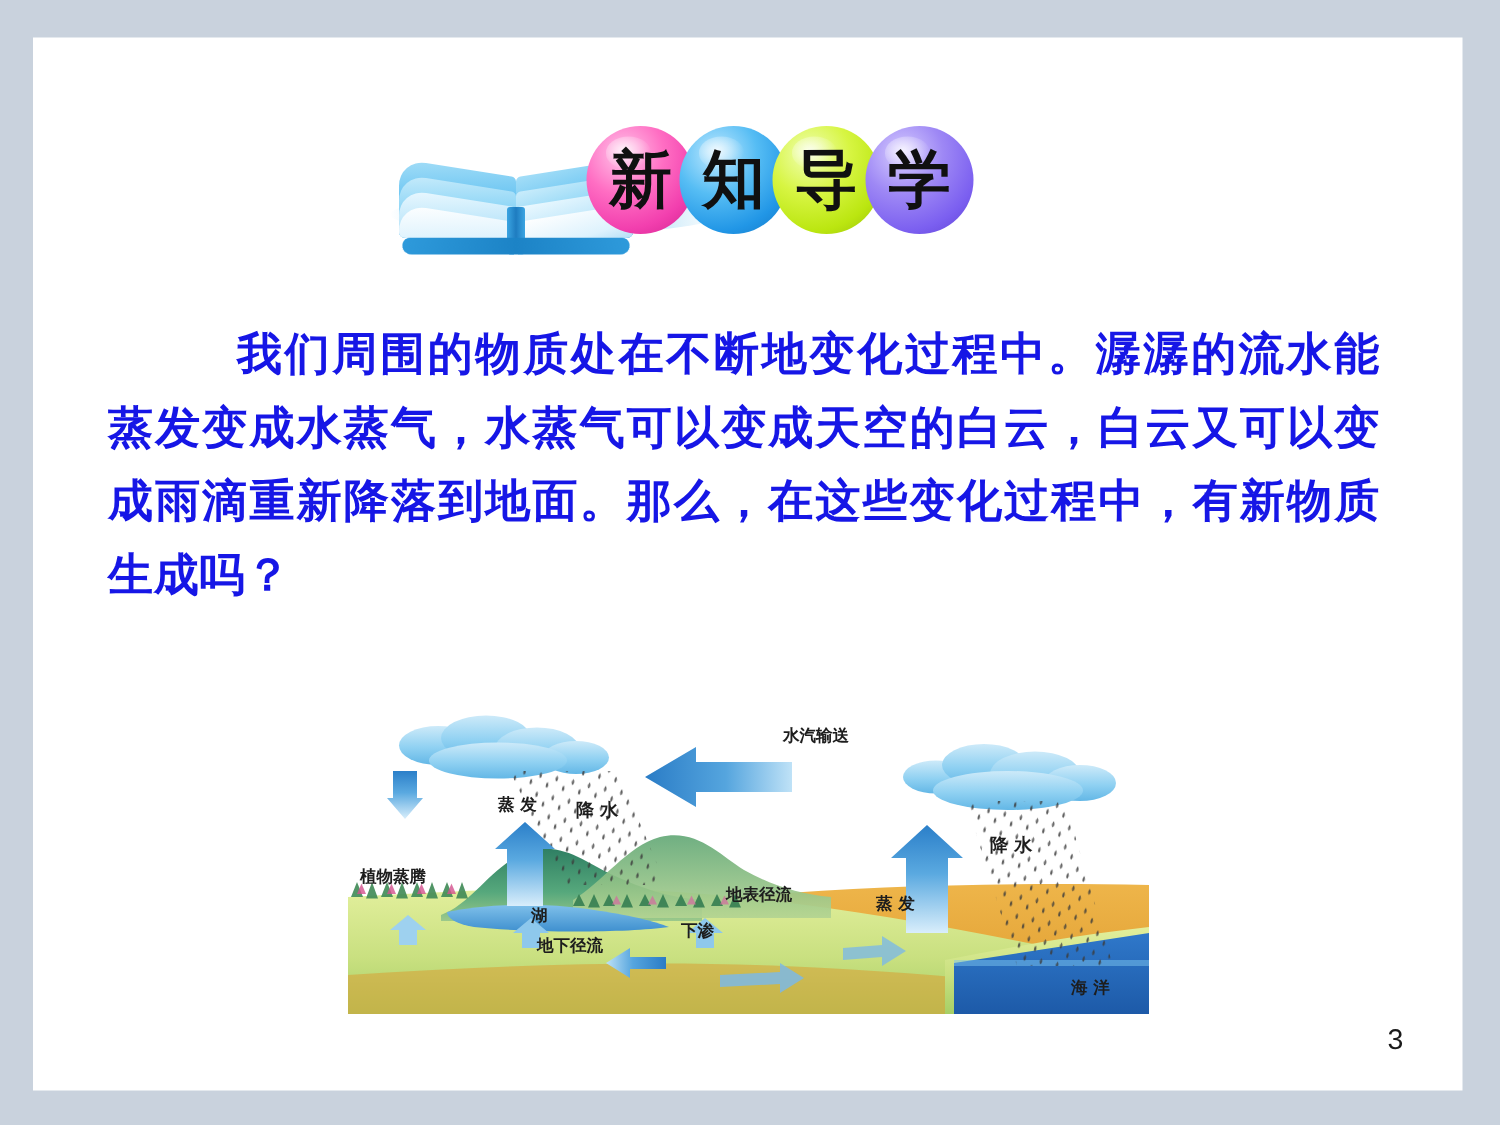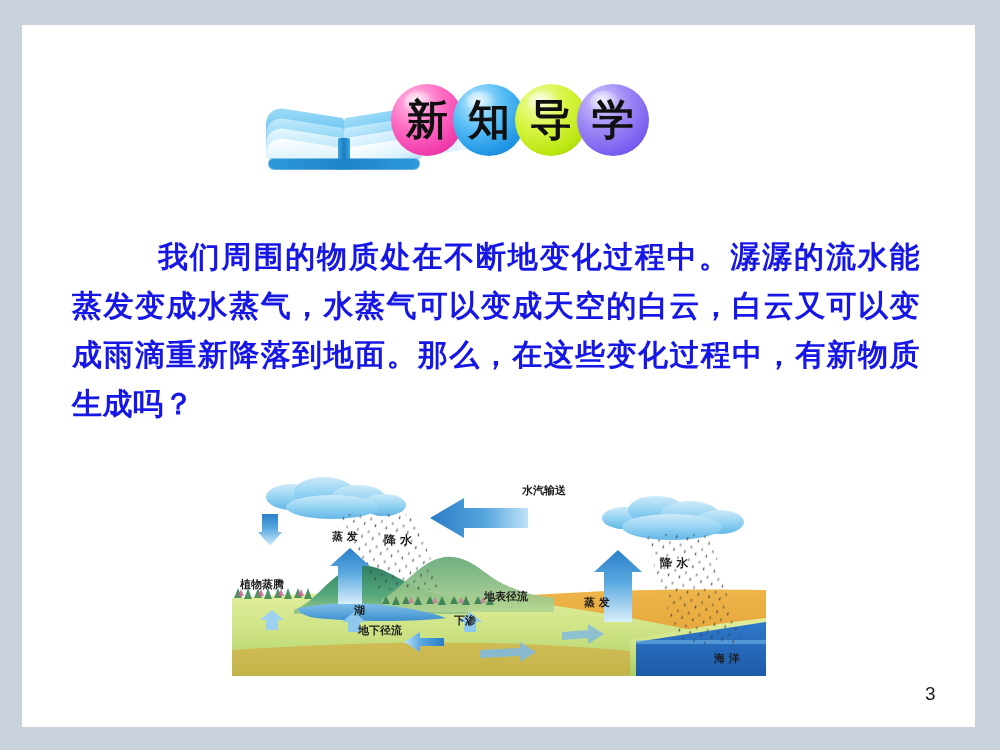--- a/index.html
+++ b/index.html
@@ -153,21 +153,20 @@
     top: 212px;
     width: 848px;
     color: #1616e6;
     font-family: "DejaVu Sans", "Liberation Sans", sans-serif;
     font-weight: 700;
     font-size: 30px;
     line-height: 49px;
     letter-spacing: 0.5px;
     text-indent: 86px;
     text-align: justify;
-    margin-top: 20px;
   }
 
   
   #diagram {
     position: absolute;
     left: 232px;
     top: 472px;
     width: 534px;
     height: 204px;
     background: #ffffff;

